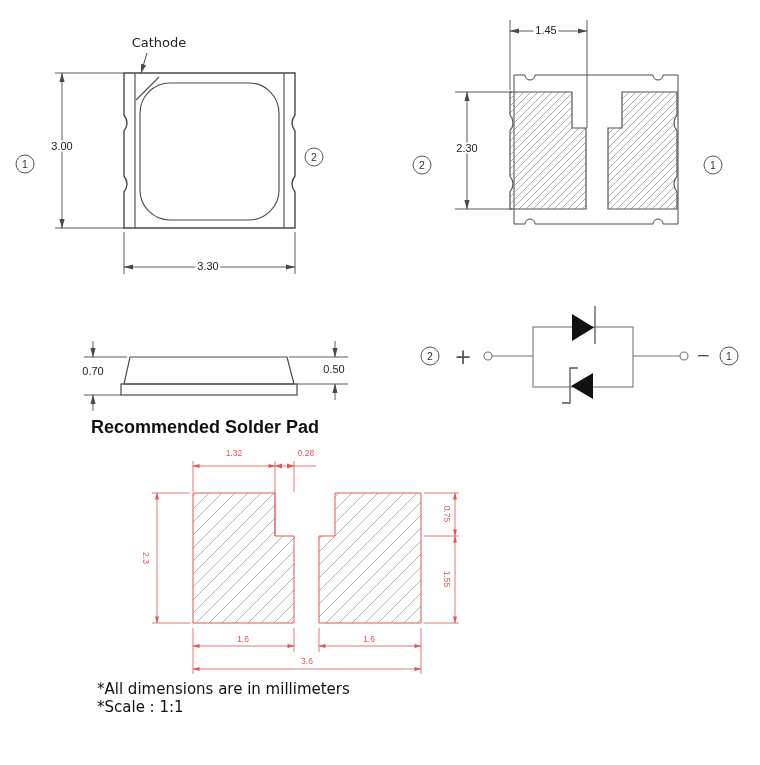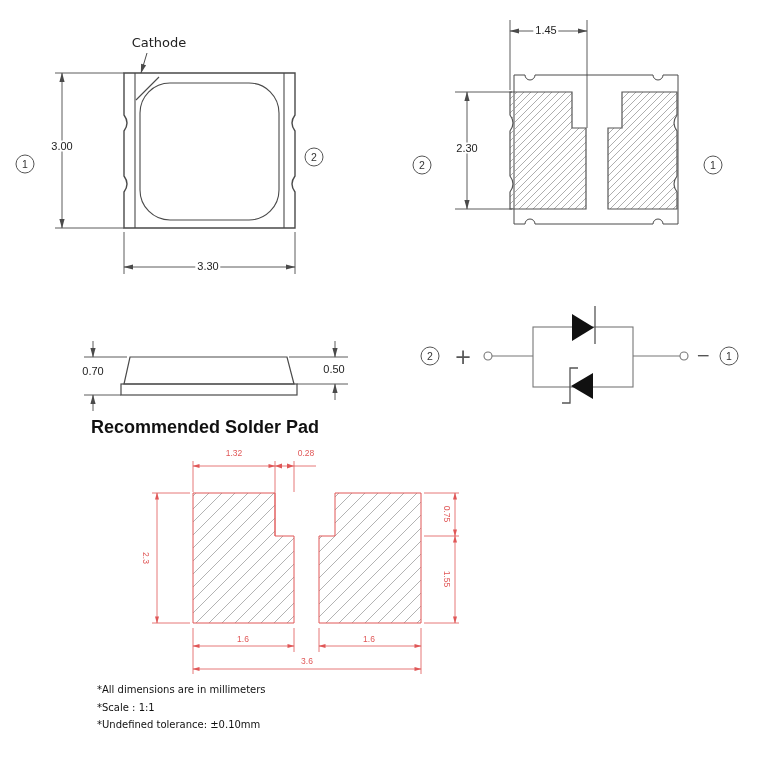--- a/index.html
+++ b/index.html
@@ -15,21 +15,21 @@
        border:1.2px solid #555;border-radius:50%;background:#fff;color:#333;
        font-size:10.5px;line-height:16px;text-align:center;}
   .cathode{font-size:13px;font-family:"DejaVu Sans",sans-serif;background:transparent;}
   .title{position:absolute;transform:translate(-50%,-50%);white-space:nowrap;
          font-family:Liberation Sans, sans-serif;font-weight:bold;font-size:18px;color:#111;}
   .plus{position:absolute;transform:translate(-50%,-52%);font-size:21px;color:#555;
         font-family:"DejaVu Sans",sans-serif;}
   .minus{position:absolute;transform:translate(-50%,-54%);font-size:17px;color:#555;
         font-family:"DejaVu Sans",sans-serif;}
   .notes{position:absolute;left:97px;top:681px;font-family:"DejaVu Sans",sans-serif;
-         font-size:10px;line-height:17.6px;color:#111;}
+         font-size:15px;line-height:17.6px;color:#111;}
   .notes span{display:block;}
 </style>
 </head>
 <body>
 
 <div id="canvas">
 
 <svg width="760" height="765" viewBox="0 0 760 765">
   <defs>
     <marker id="ag" markerUnits="userSpaceOnUse" markerWidth="11" markerHeight="8" refX="10" refY="3.5" orient="auto-start-reverse">
@@ -174,16 +174,15 @@
 <span class="lbl red rot nobg" style="left:146px;top:558px;">2.3</span>
 <span class="lbl red rot nobg" style="left:447px;top:514px;">0.75</span>
 <span class="lbl red rot nobg" style="left:447px;top:579px;">1.55</span>
 <span class="lbl red nobg" style="left:243px;top:639px;">1.6</span>
 <span class="lbl red nobg" style="left:369px;top:639px;">1.6</span>
 <span class="lbl red nobg" style="left:307px;top:661px;">3.6</span>
 
 <div class="notes">
   <span>*All dimensions are in millimeters</span>
   <span>*Scale : 1:1</span>
-  <span>*Undefined tolerance: ±0.10mm</span>
 </div>
 
 </div>
 
 </body></html>

